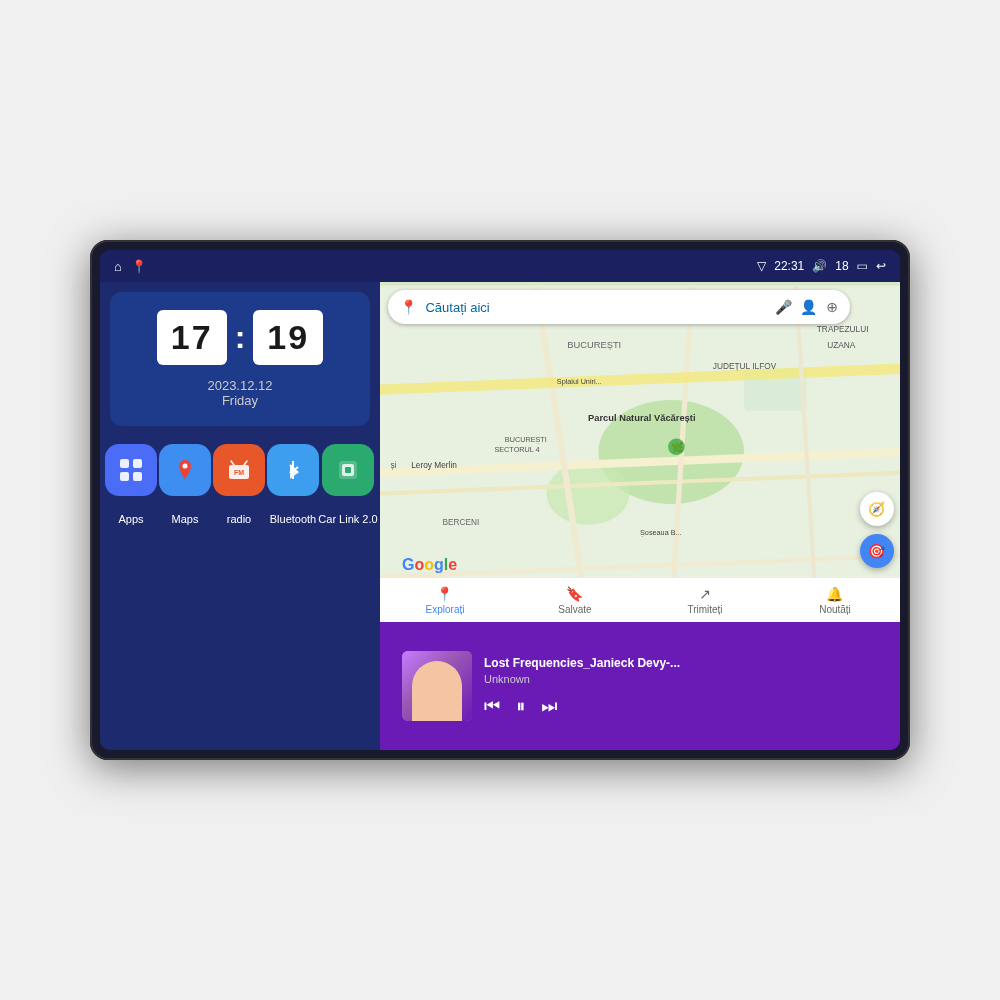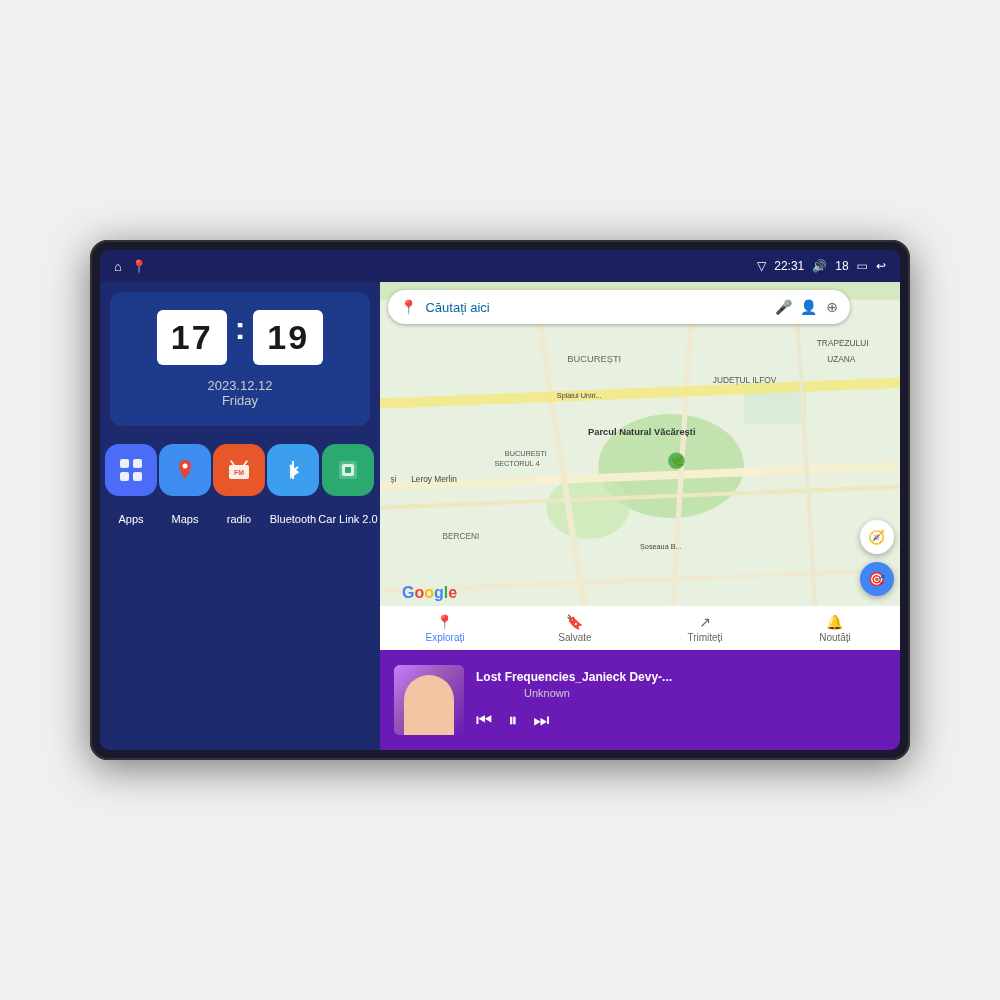--- a/index.html
+++ b/index.html
@@ -86,21 +86,21 @@
       border-radius: 12px;
       padding: 18px;
       display: flex;
       flex-direction: column;
       align-items: center;
     }
 
     .clock-display {
       display: flex;
       gap: 8px;
-      align-items: flex-start;
+      align-items: center;
       margin-bottom: 10px;
     }
 
     .clock-block {
       background: white;
       border-radius: 6px;
       padding: 8px 14px;
       font-size: 34px;
       font-weight: bold;
       color: #1a1a1a;
@@ -230,25 +230,25 @@
       color: #4285F4;
     }
 
     .map-nav-label {
       font-size: 10px;
       color: #4285F4;
     }
 
     
     .music-panel {
-      height: 100px;
+      height: 128px;
       background: #6a1bb5;
       display: flex;
       align-items: center;
-      padding: 10px 14px;
+      padding: 10px 22px;
       gap: 12px;
     }
 
     .music-album-art {
       width: 70px;
       height: 70px;
       border-radius: 6px;
       background: linear-gradient(135deg, #c77dff, #9b59b6);
       flex-shrink: 0;
       overflow: hidden;
@@ -267,21 +267,20 @@
       font-size: 12px;
       font-weight: bold;
       white-space: nowrap;
       overflow: hidden;
       text-overflow: ellipsis;
     }
 
     .music-artist {
       color: #ccc;
       font-size: 11px;
-      margin-left: 48px;
     }
 
     .music-controls {
       display: flex;
       align-items: center;
       gap: 16px;
       margin-top: 8px;
     }
 
     .music-btn {

